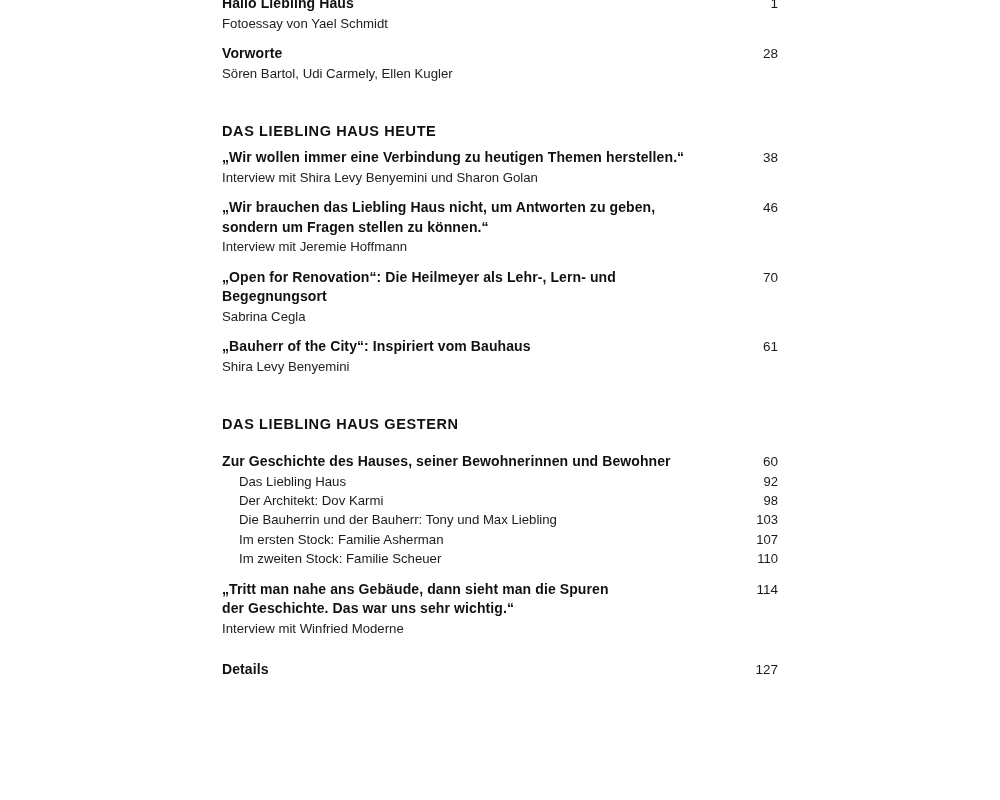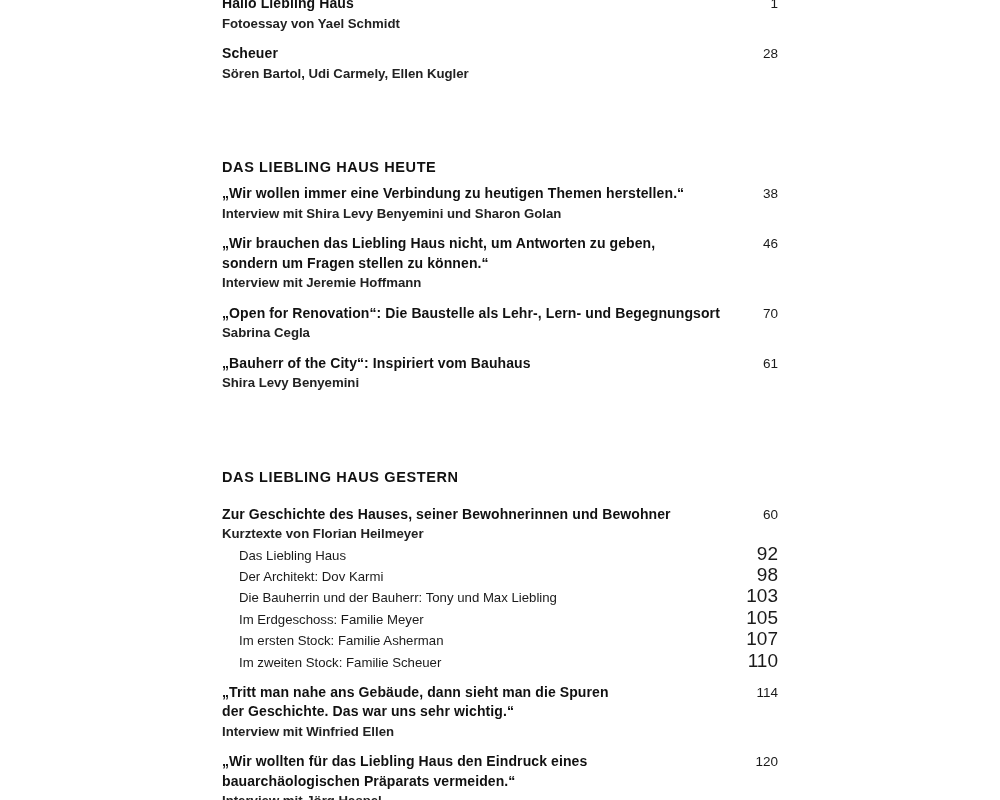--- a/index.html
+++ b/index.html
@@ -50,32 +50,31 @@
 
   .title {
     font-size: 14px;
     font-weight: bold;
     line-height: 19.5px;
     color: #111111;
     letter-spacing: 0.1px;
   }
   .subtitle {
     font-size: 13.2px;
-    font-weight: bold;
+    font-weight: normal;
     line-height: 19.5px;
     color: #222222;
   }
 
   .section-head {
     font-size: 14.5px;
     font-weight: bold;
     letter-spacing: 0.6px;
     color: #111111;
     line-height: 20px;
-    margin-top: 36px;
   }
 
   
   .gap-entry { height: 11px; }
   .gap-section-before { height: 38px; }
   .gap-section-after { height: 7px; }
 
   
   .subentry {
     display: flex;
@@ -87,21 +86,21 @@
   }
   .subentry .sub-title {
     font-size: 13.2px;
     line-height: 19.4px;
     color: #1a1a1a;
   }
   .subentry .pageno {
     flex: 0 0 auto;
     width: 42px;
     text-align: right;
-    font-size: 19px;
+    font-size: 13px;
     line-height: 19.4px;
   }
   .sublist { }
 </style>
 </head>
 <body>
 
 <div class="page">
   <div class="toc">
 
@@ -110,21 +109,21 @@
         <div class="title">Hallo Liebling Haus</div>
         <div class="subtitle">Fotoessay von Yael Schmidt</div>
       </div>
       <div class="pageno">1</div>
     </div>
 
     <div class="gap-entry"></div>
 
     <div class="entry">
       <div class="texts">
-        <div class="title">Scheuer</div>
+        <div class="title">Vorworte</div>
         <div class="subtitle">Sören Bartol, Udi Carmely, Ellen Kugler</div>
       </div>
       <div class="pageno">28</div>
     </div>
 
     <div class="gap-section-before"></div>
     <div class="section-head">DAS  LIEBLING HAUS HEUTE</div>
     <div class="gap-section-after"></div>
 
     <div class="entry">
@@ -142,21 +141,21 @@
         <div class="title">„Wir brauchen das Liebling Haus nicht, um Antworten zu geben,<br>sondern um Fragen stellen zu können.“</div>
         <div class="subtitle">Interview mit Jeremie Hoffmann</div>
       </div>
       <div class="pageno">46</div>
     </div>
 
     <div class="gap-entry"></div>
 
     <div class="entry">
       <div class="texts">
-        <div class="title">„Open for Renovation“: Die Baustelle als Lehr-, Lern- und Begegnungsort</div>
+        <div class="title">„Open for Renovation“: Die Heilmeyer als Lehr-, Lern- und Begegnungsort</div>
         <div class="subtitle">Sabrina Cegla</div>
       </div>
       <div class="pageno">70</div>
     </div>
 
     <div class="gap-entry"></div>
 
     <div class="entry">
       <div class="texts">
         <div class="title">„Bauherr of the City“: Inspiriert vom Bauhaus</div>
@@ -168,71 +167,59 @@
     <div class="gap-section-before"></div>
     <div class="section-head">DAS LIEBLING HAUS GESTERN</div>
     <div class="gap-section-after"></div>
 
 
     <div class="gap-entry"></div>
 
     <div class="entry">
       <div class="texts">
         <div class="title">Zur Geschichte des Hauses, seiner Bewohnerinnen und Bewohner</div>
-        <div class="subtitle">Kurztexte von Florian Heilmeyer</div>
       </div>
       <div class="pageno">60</div>
     </div>
 
     <div class="sublist">
       <div class="subentry">
         <div class="sub-title">Das Liebling Haus</div>
         <div class="pageno">92</div>
       </div>
       <div class="subentry">
         <div class="sub-title">Der Architekt: Dov Karmi</div>
         <div class="pageno">98</div>
       </div>
       <div class="subentry">
         <div class="sub-title">Die Bauherrin und der Bauherr: Tony und Max Liebling</div>
         <div class="pageno">103</div>
       </div>
       <div class="subentry">
-        <div class="sub-title">Im Erdgeschoss: Familie Meyer</div>
-        <div class="pageno">105</div>
-      </div>
-      <div class="subentry">
         <div class="sub-title">Im ersten Stock: Familie Asherman</div>
         <div class="pageno">107</div>
       </div>
       <div class="subentry">
         <div class="sub-title">Im zweiten Stock: Familie Scheuer</div>
         <div class="pageno">110</div>
       </div>
     </div>
 
     <div class="gap-entry"></div>
 
     <div class="entry">
       <div class="texts">
         <div class="title">„Tritt man nahe ans Gebäude, dann sieht man die Spuren<br>der Geschichte. Das war uns sehr wichtig.“</div>
-        <div class="subtitle">Interview mit Winfried Ellen</div>
+        <div class="subtitle">Interview mit Winfried Moderne</div>
       </div>
       <div class="pageno">114</div>
     </div>
 
     <div class="gap-entry"></div>
 
-    <div class="entry">
-      <div class="texts">
-        <div class="title">„Wir wollten für das Liebling Haus den Eindruck eines<br>bauarchäologischen Präparats vermeiden.“</div>
-        <div class="subtitle">Interview mit Jörg Haspel</div>
-      </div>
-      <div class="pageno">120</div>
-    </div>
 
     <div class="gap-entry"></div>
 
     <div class="entry">
       <div class="texts">
         <div class="title">Details</div>
 
       </div>
       <div class="pageno">127</div>
     </div>

